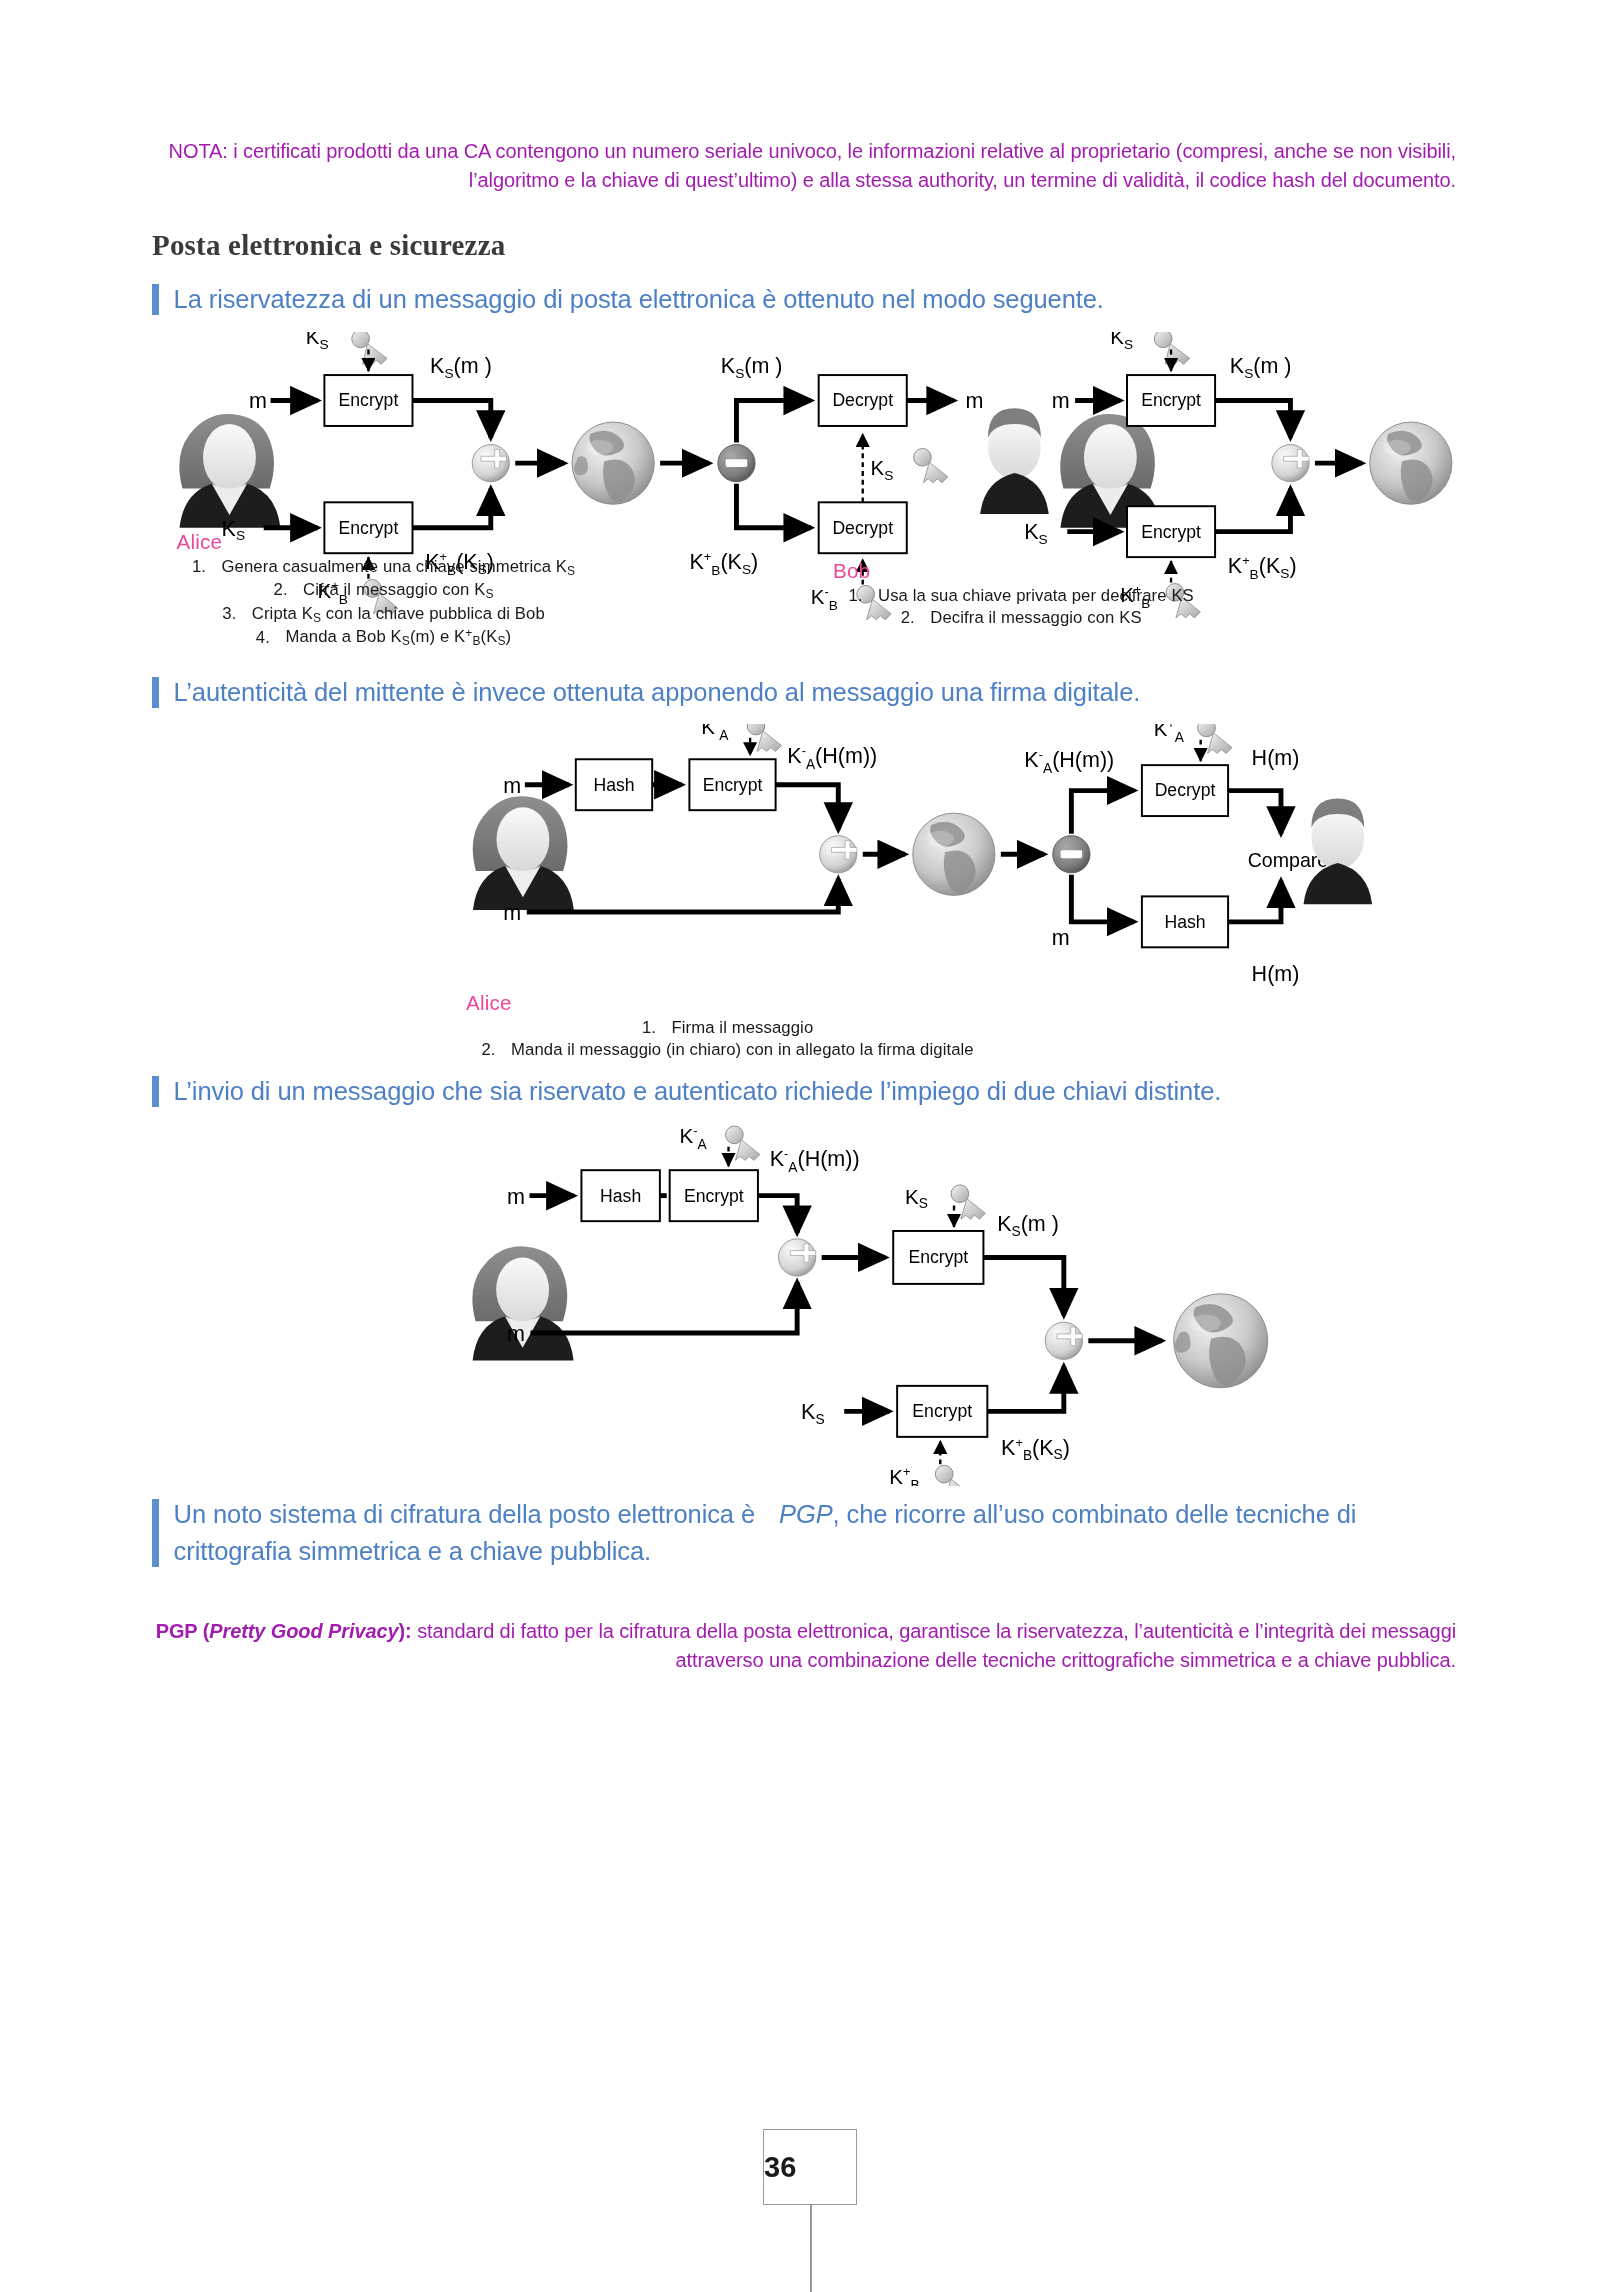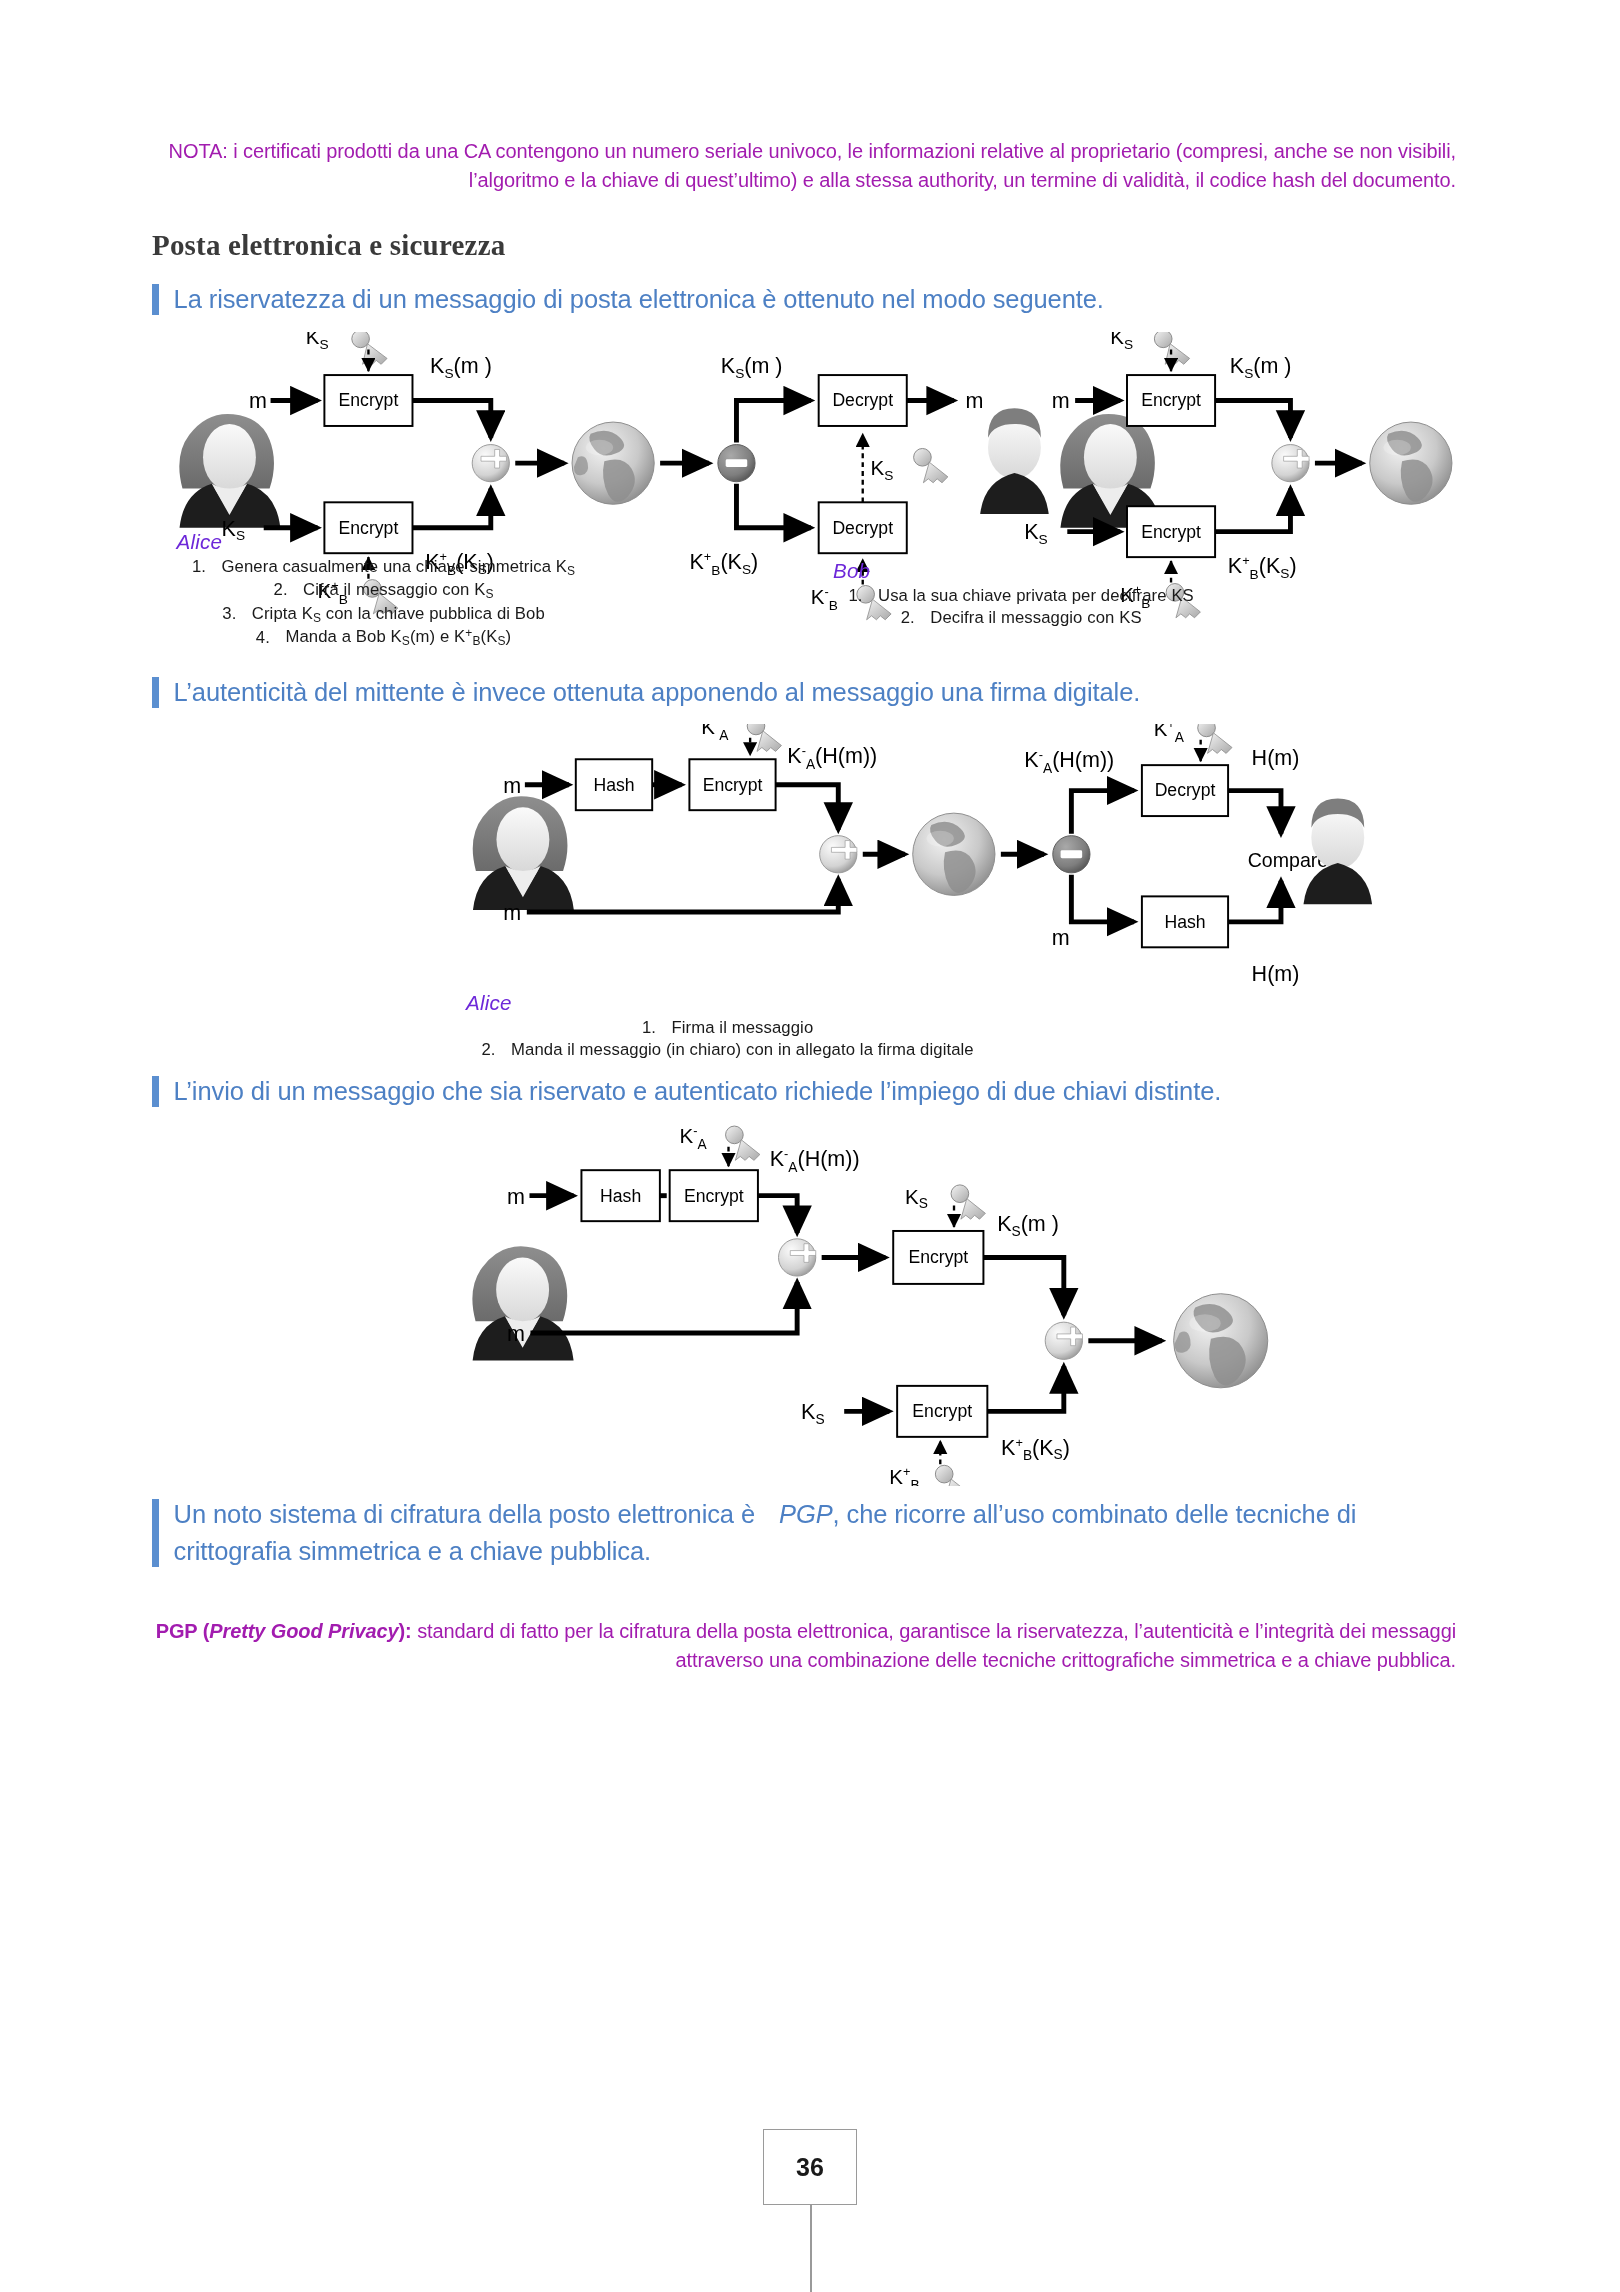--- a/index.html
+++ b/index.html
@@ -74,24 +74,23 @@
   }
   .dgm-svg { display: block; }
 
   
   .caption-block {
     position: absolute;
     font-size: 0;
   }
   .cap-title {
     font-size: 20.6px;
-    color: #6d28d9;
+    color: #ec4899;
     letter-spacing: 0.2px;
     margin-bottom: 2px;
-    font-style: italic;
   }
   .cap-list {
     margin: 0;
     padding: 0;
     list-style: none;
   }
   .cap-list li {
     font-size: 16.7px;
     line-height: 1.32;
     color: #1a1a1a;
@@ -111,24 +110,24 @@
     position: absolute;
     left: 763px;
     top: 2129px;
     width: 94px;
     height: 76px;
     border: 1px solid #9a9a9a;
     background: #ffffff;
     box-sizing: border-box;
   }
   .footer-num {
-    font-size: 25px;
+    font-size: 29px;
     font-weight: bold;
     color: #1a1a1a;
-    text-align: center;
+    text-align: left;
     line-height: 74px;
   }
   .footer-stem {
     position: absolute;
     left: 810px;
     top: 2205px;
     width: 2px;
     height: 87px;
     background: #9a9a9a;
   }

